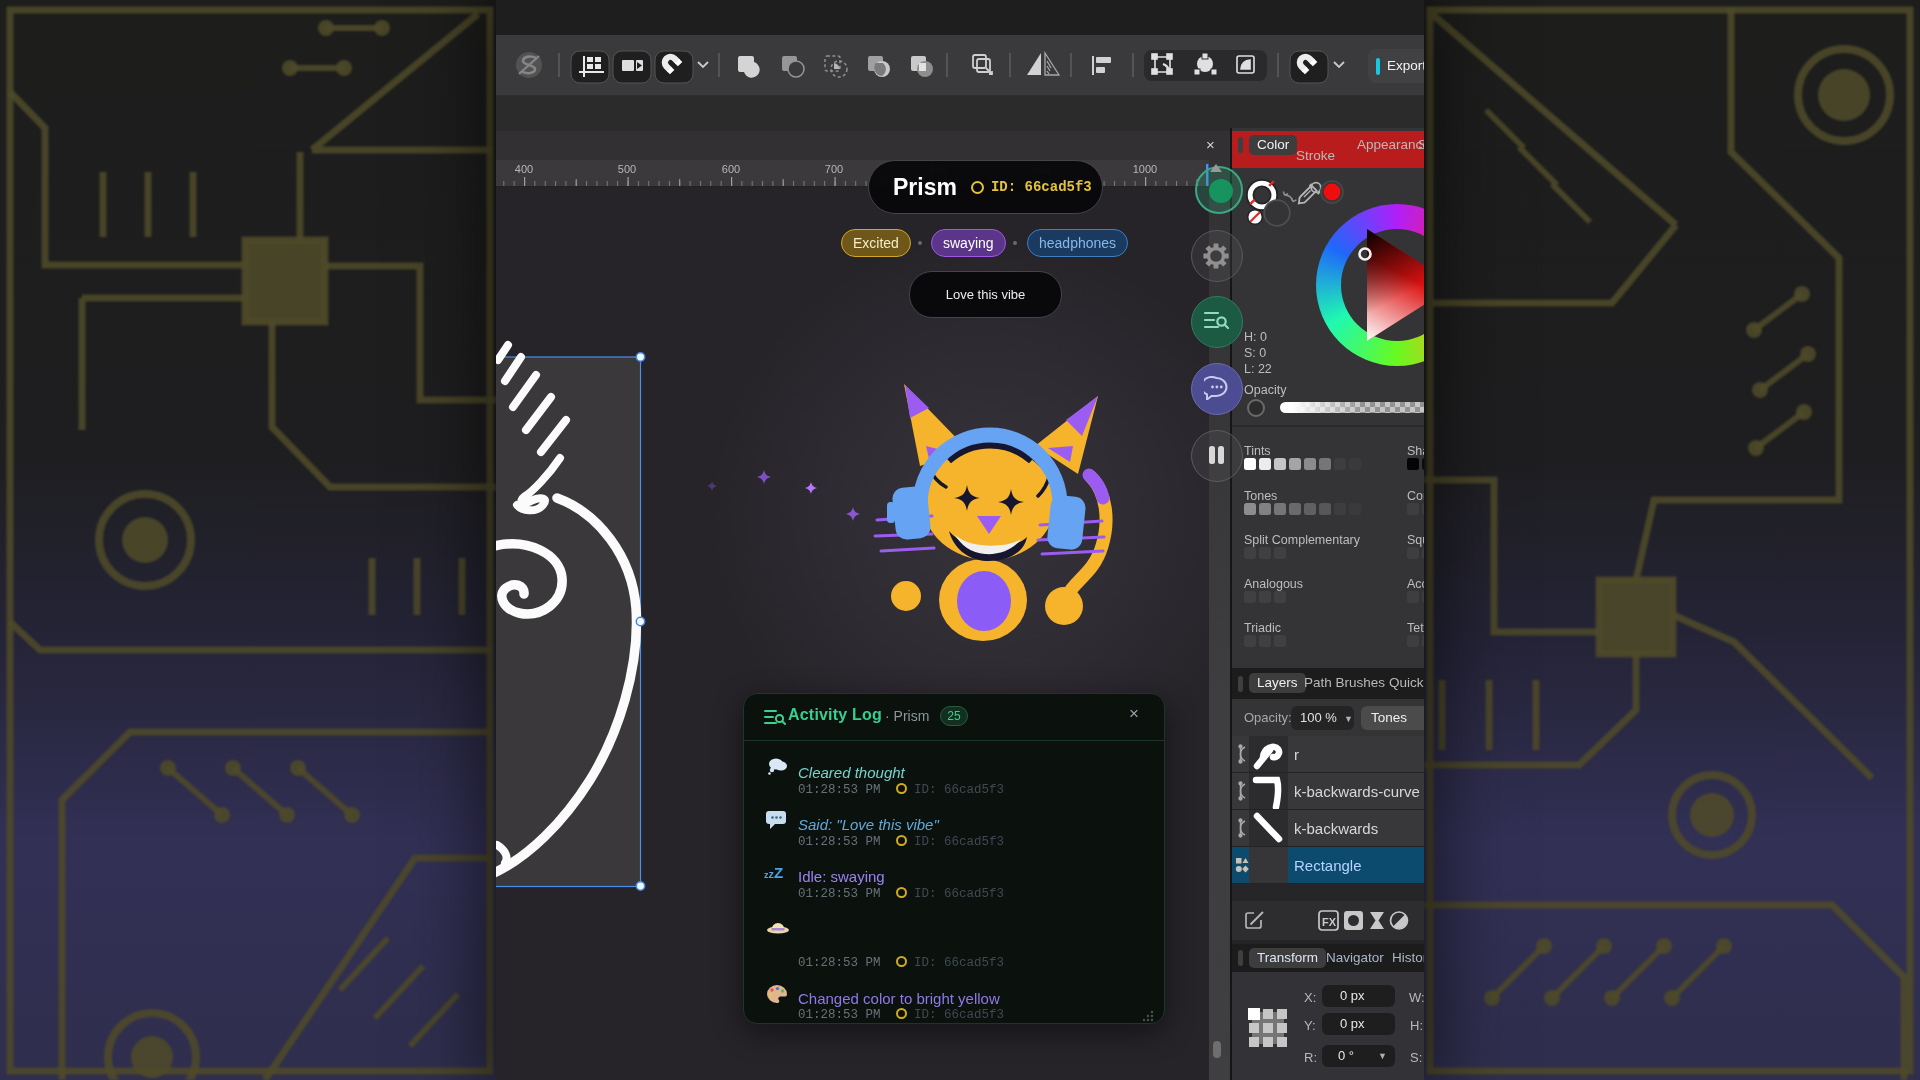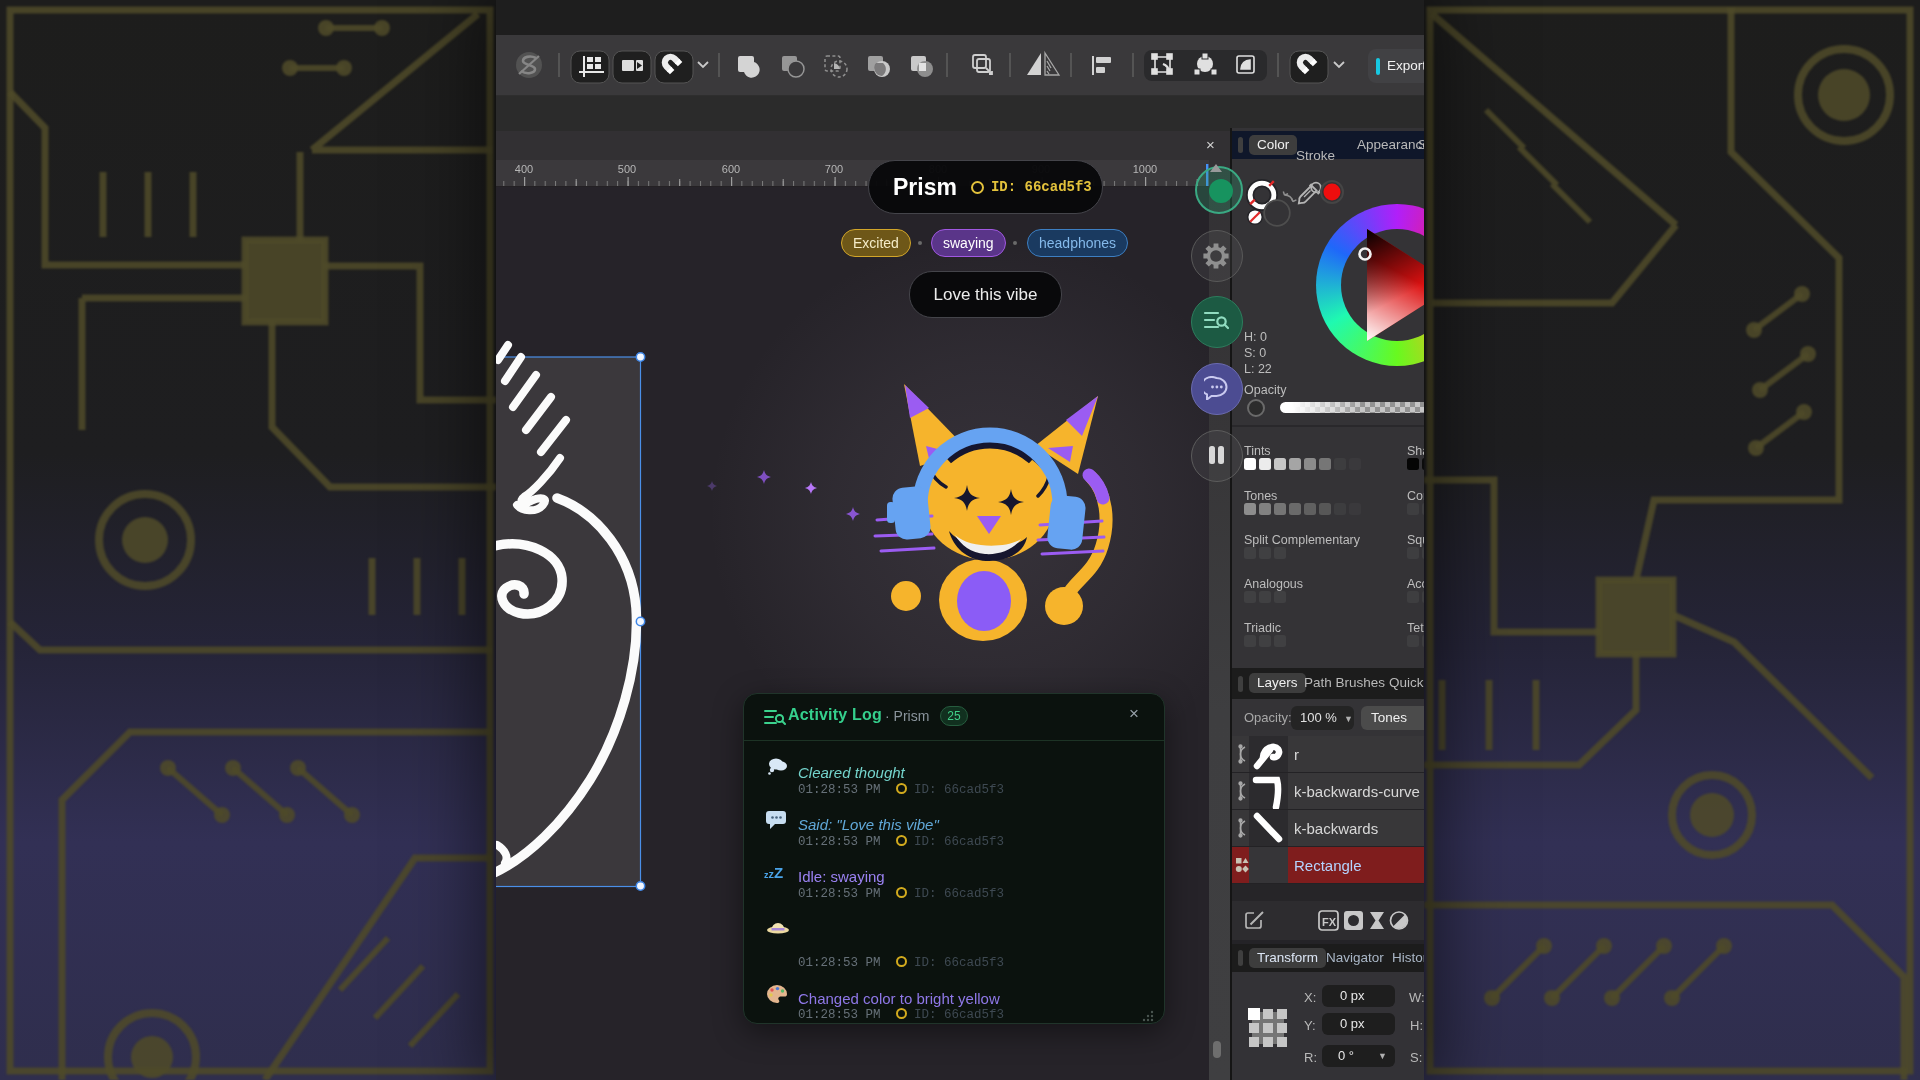--- a/index.html
+++ b/index.html
@@ -315,21 +315,21 @@
 <div class="pill" style="left:372px;top:32px;width:233px;height:52px;border-radius:27px;display:flex;align-items:center;">
 <span style="margin-left:24px;font-size:23px;font-weight:600;color:#fff;">Prism</span>
 <span style="margin-left:14px;width:9px;height:9px;border:2.5px solid #e3c23c;border-radius:50%;"></span>
 <span style="margin-left:7px;font-size:14px;font-weight:700;color:#e3c23c;font-family:'Liberation Mono',monospace;">ID: 66cad5f3</span>
       </div>
 <div class="tag" style="left:345px;top:101px;background:#6e5718;border-color:#d2a62a;color:#f5ecc8;">Excited</div>
 <div class="a" style="left:422px;top:113px;width:4px;height:4px;border-radius:50%;background:#6a6a6a;"></div>
 <div class="tag" style="left:435px;top:101px;background:#5a3589;border-color:#a158e2;color:#ffffff;">swaying</div>
 <div class="a" style="left:517px;top:113px;width:4px;height:4px;border-radius:50%;background:#6a6a6a;"></div>
 <div class="tag" style="left:531px;top:101px;background:#1a3a60;border-color:#3d7fc2;color:#84b9ea;">headphones</div>
-<div class="pill" style="left:413px;top:143px;width:151px;height:45px;border-radius:23px;text-align:center;line-height:45px;font-size:17px;color:#ececec;">Love this vibe</div>
+<div class="pill" style="left:413px;top:143px;width:151px;height:45px;border-radius:23px;text-align:center;line-height:45px;font-size:13px;color:#ececec;">Love this vibe</div>
 <div class="a" id="alog" style="left:247px;top:565px;width:420px;height:329px;background:#0b120e;border:1px solid #20342a;border-radius:14px;overflow:hidden;box-shadow:0 8px 30px rgba(0,0,0,.45);">
 <svg class="a" style="left:20px;top:15px;" width="22" height="18" viewBox="0 0 22 18" stroke="#3bd28d" stroke-width="2" fill="none" stroke-linecap="round">
           <path d="M1 2 H12 M1 8 H9 M1 14 H12"></path>
           <circle cx="15.5" cy="9.5" r="3.6"></circle>
           <path d="M18.3 12.3 L21 15"></path>
         </svg>
 <div class="a" style="left:44px;top:12px;font-size:16px;font-weight:700;color:#35d08d;letter-spacing:.2px;">Activity Log</div>
 <div class="a" style="left:141px;top:14px;font-size:14px;color:#8a949c;">· Prism</div>
 <div class="a" style="left:196px;top:12px;width:26px;height:18px;background:#11301f;border:1px solid #265c3e;border-radius:10px;color:#3fd087;font-size:12px;text-align:center;line-height:19px;">25</div>
 <div class="a" style="left:385px;top:10px;font-size:17px;color:#96a0a8;">×</div>
@@ -383,21 +383,21 @@
             <circle cx="6" cy="10" r="1.2"></circle>
             <circle cx="10" cy="10" r="1.2"></circle>
           </g>
         </svg>
 </div>
 </div>
 
 <div class="a" id="vstrip"></div>
 <div class="a" id="vsep"></div>
 <div class="a" id="panel">
-<div class="a" style="left:0;top:3px;width:192px;height:28px;background:#0f172a;">
+<div class="a" style="left:0;top:3px;width:192px;height:37px;background:#b91c1c;">
 <div class="a" style="left:6px;top:6px;width:5px;height:16px;background:#3f3f3f;border-radius:3px;"></div>
 <div class="tb tbsel" style="left:17px;top:4px;">Color</div>
 <div class="tb" style="left:64px;top:15px;">Stroke</div>
 <div class="tb" style="left:125px;top:4px;">Appearance</div>
 <div class="tb" style="left:186px;top:4px;">Strok</div>
       </div>
 <svg class="a" style="left:0;top:31px;" width="192" height="120" viewBox="0 0 192 120">
 <circle cx="30" cy="36" r="11.8" fill="none" stroke="#fdfdfd" stroke-width="6"></circle>
 <circle cx="30" cy="36" r="15.2" fill="none" stroke="#242428" stroke-width="1.8"></circle>
 <circle cx="30" cy="36" r="8.6" fill="none" stroke="#242428" stroke-width="1.8"></circle>
@@ -534,21 +534,21 @@
           <div class="lbl">k-backwards</div>
           <svg class="gly" width="13" height="20" viewBox="0 0 13 20">
             <g stroke="#a8a8a8" stroke-width="1.5" fill="none">
               <path d="M11 3 C 5 6 5 14 11 17"></path>
               <path d="M6.5 4 V16"></path>
               <circle cx="6.5" cy="2.5" r="1.4" fill="#a8a8a8"></circle>
               <circle cx="6.5" cy="17.5" r="1.4" fill="#a8a8a8"></circle>
             </g>
           </svg>
         </div>
-<div class="a lr" style="top:111px;background:#7f1d1d;">
+<div class="a lr" style="top:111px;background:#0c4a6e;">
           <div class="thm" style="background:#363538;"></div>
           <div class="lbl" style="color:#b5d4fe;">Rectangle</div>
           <svg class="gly" width="16" height="20" viewBox="0 0 16 20">
             <g fill="#c9c2b4">
               <rect x="2" y="3" width="5.5" height="5.5"></rect>
               <path d="M11.5 3 L14.5 8 H8.5 Z"></path>
               <circle cx="4.8" cy="14" r="3"></circle>
               <path d="M11.5 10.5 L14.8 14 L11.5 17.5 L8.2 14 Z"></path>
             </g>
           </svg>

